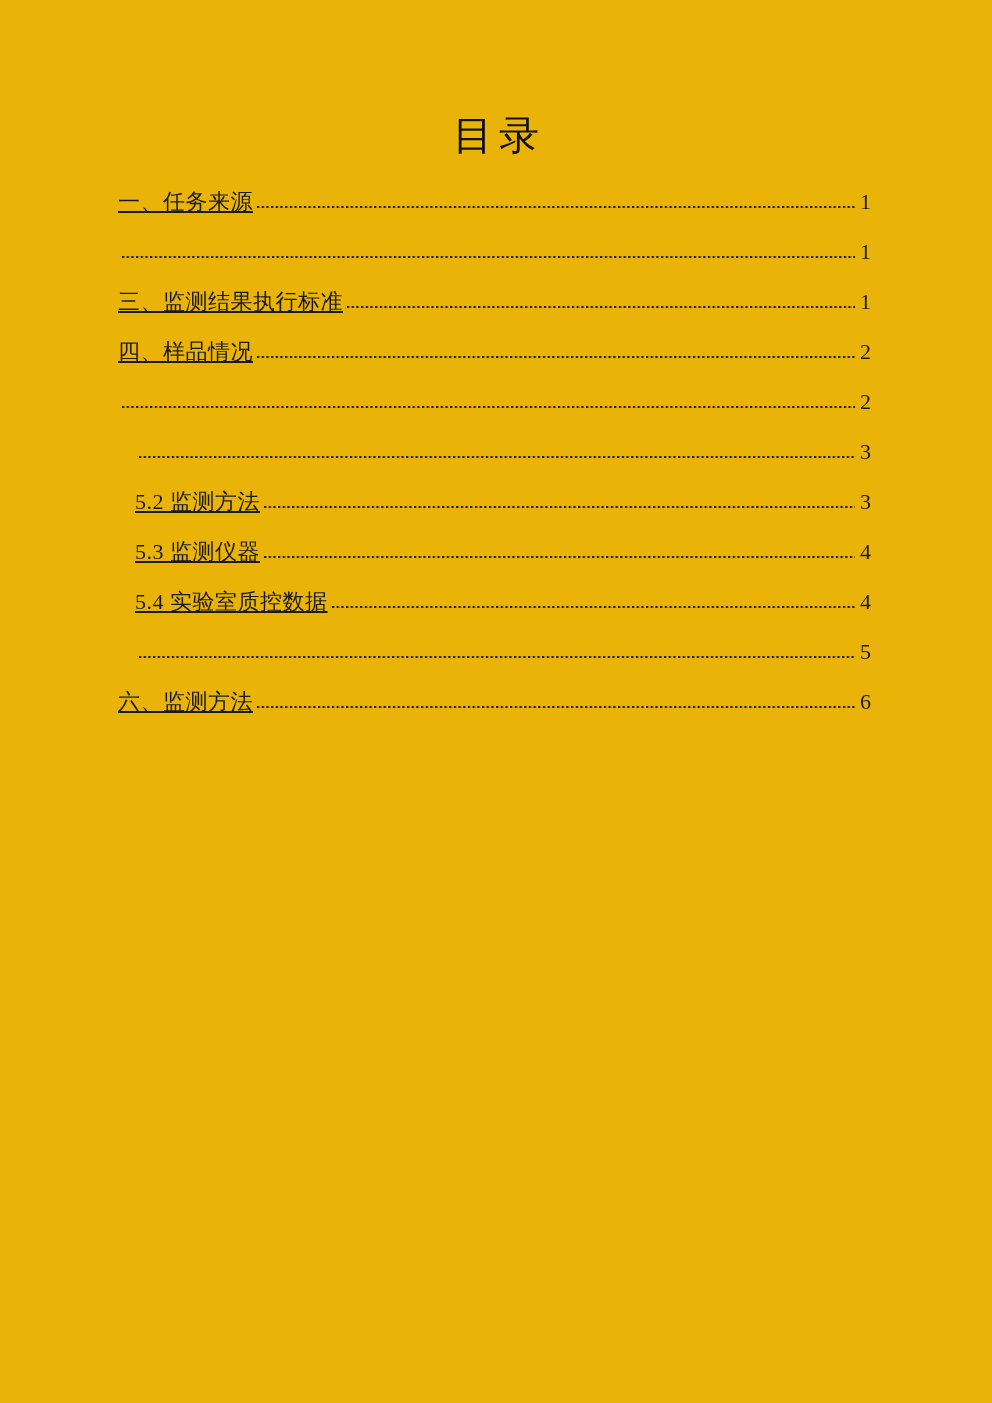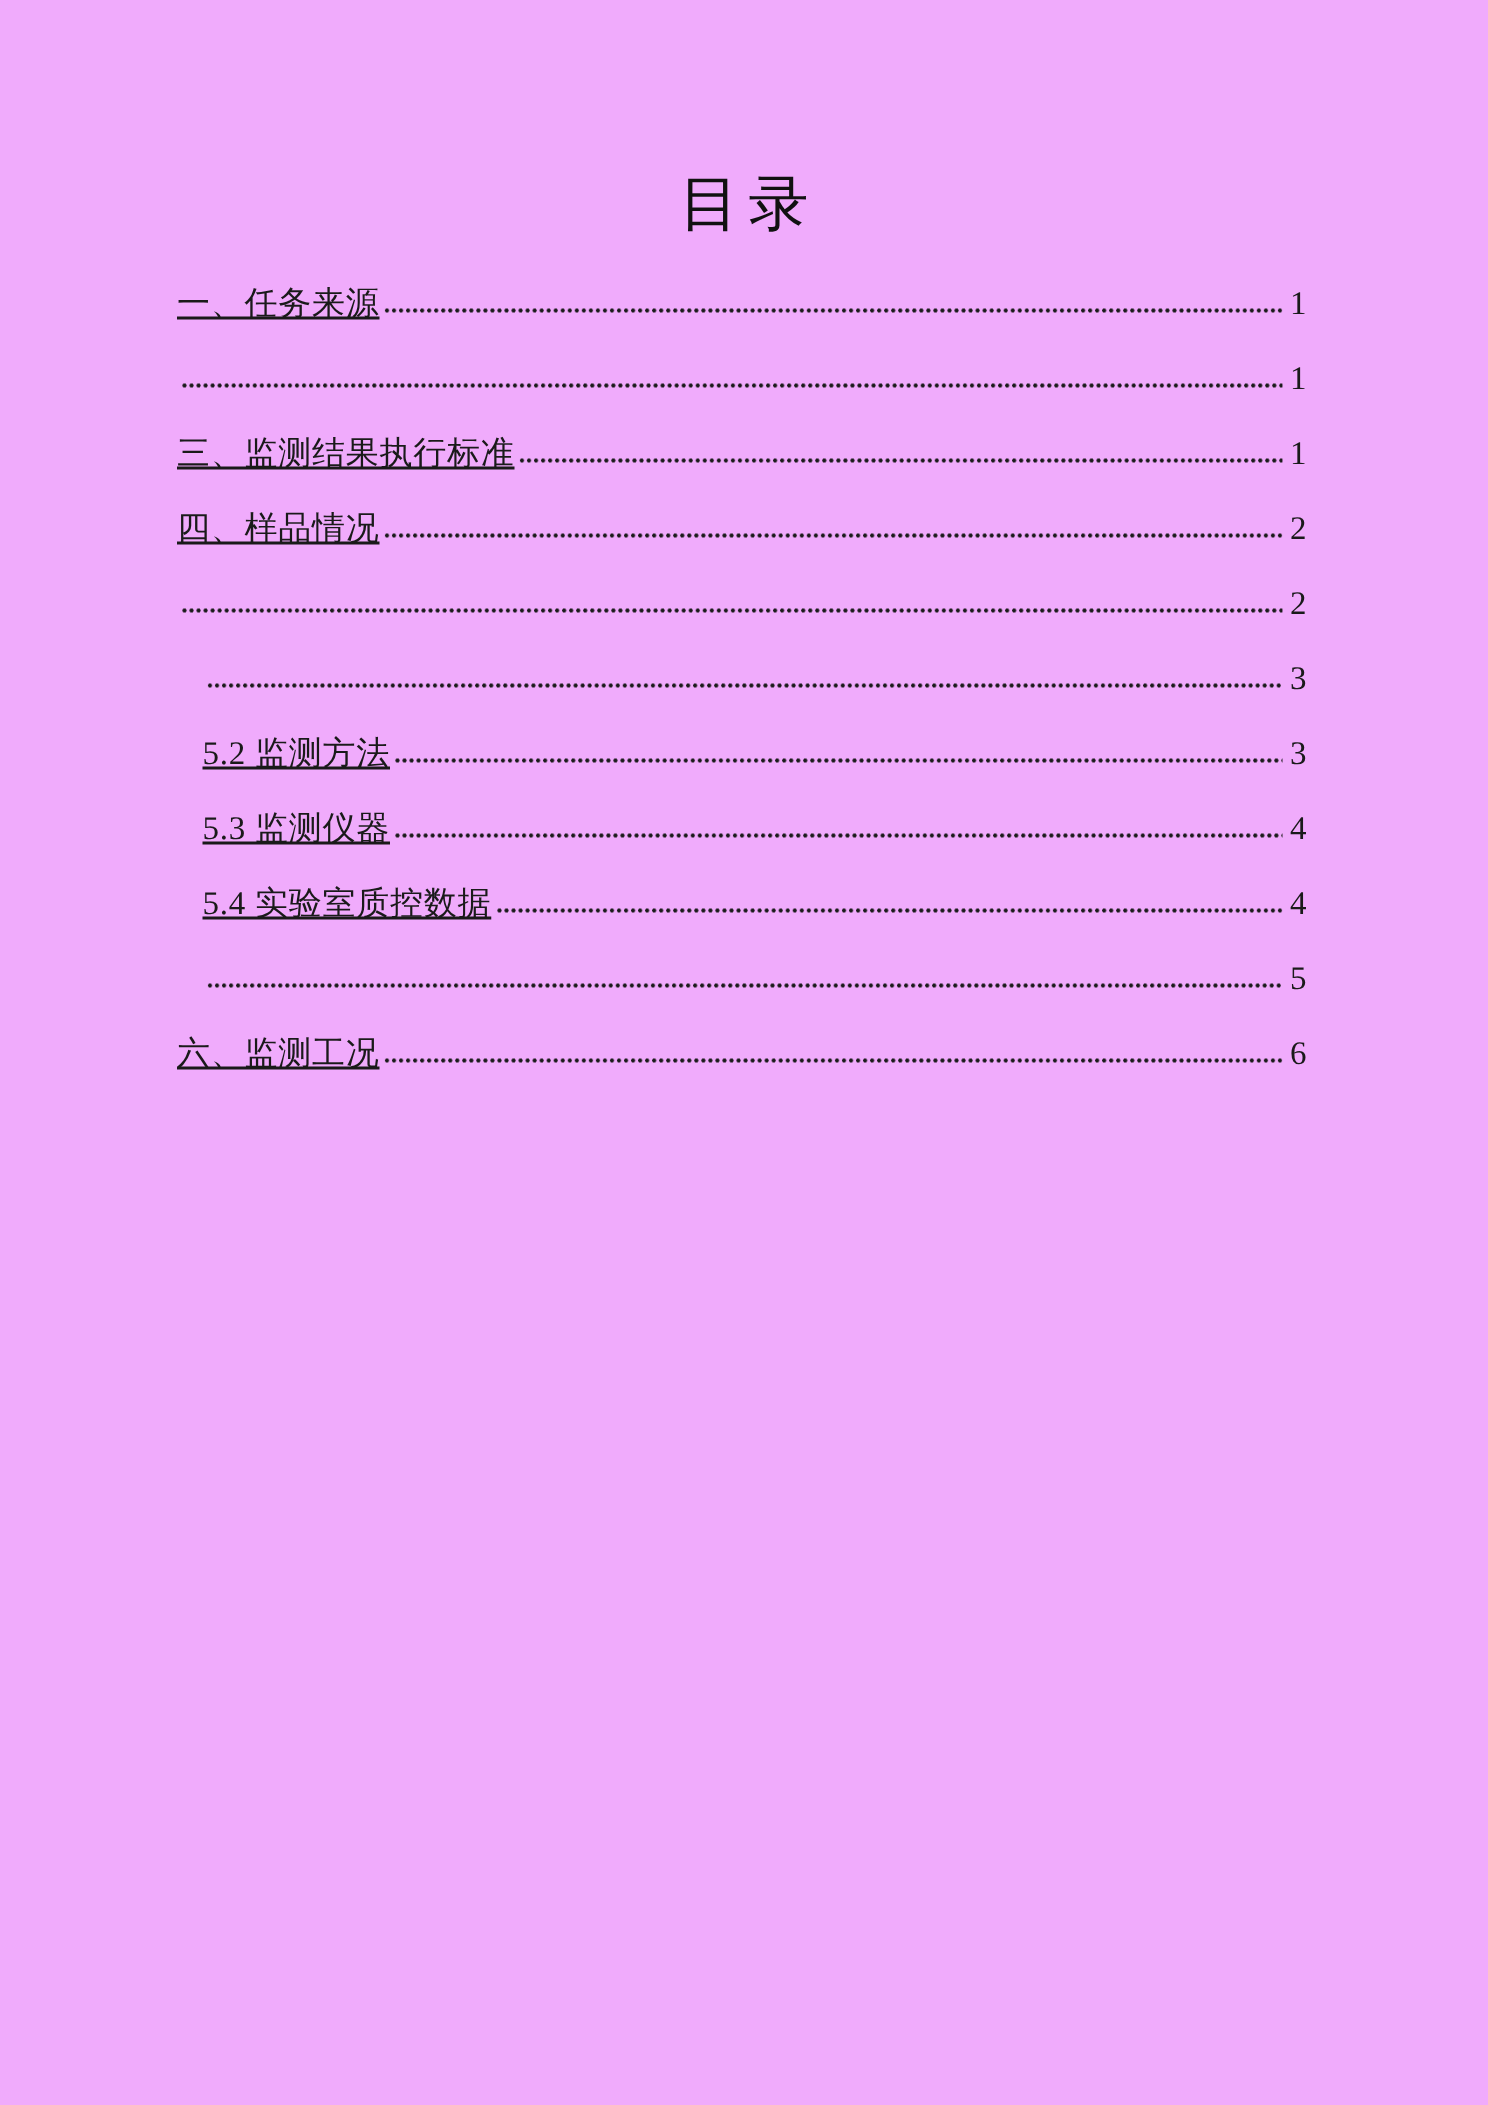--- a/index.html
+++ b/index.html
@@ -5,21 +5,21 @@
   html, body {
     margin: 0;
     padding: 0;
     background: #e9e9e9;
   }
   .doc-page {
     position: relative;
     width: 992px;
     height: 1403px;
     margin: 0 auto;
-    background: #f0abfc;
+    background: #eab308;
     color: #1a1a1a;
     font-family: "Liberation Serif", "DejaVu Serif", serif;
     overflow: hidden;
   }
   .toc-title {
     margin: 0;
     padding-top: 113px;
     line-height: 46px;
     text-align: center;
     font-size: 40px;
@@ -121,19 +121,19 @@
       <span class="dot-leader"></span>
       <span class="entry-page">4</span>
     </div>
 
     <div class="toc-entry level-2">
       <span class="dot-leader"></span>
       <span class="entry-page">5</span>
     </div>
 
     <div class="toc-entry level-1">
-      <span class="entry-label">六、监测工况</span>
+      <span class="entry-label">六、监测方法</span>
       <span class="dot-leader"></span>
       <span class="entry-page">6</span>
     </div>
 
   </div>
 </div>
 
 </body></html>

